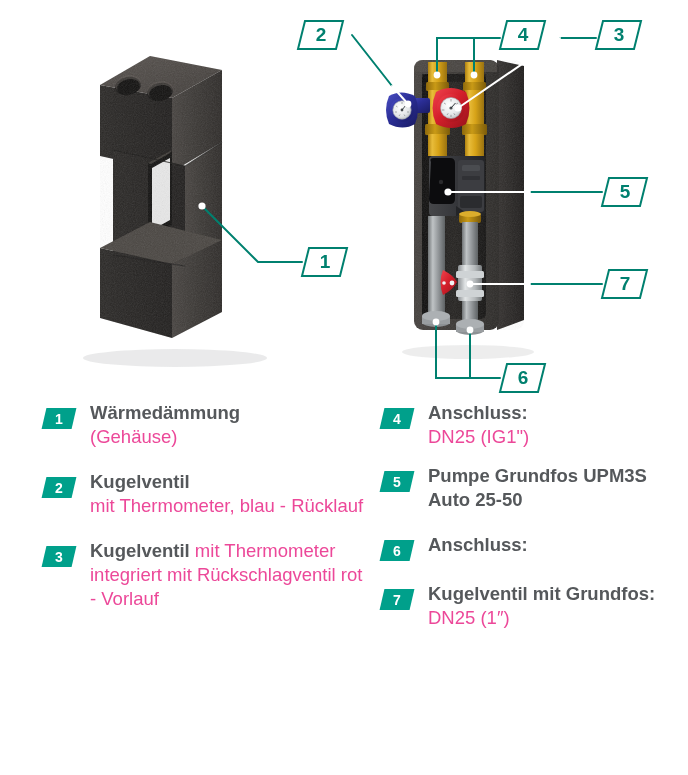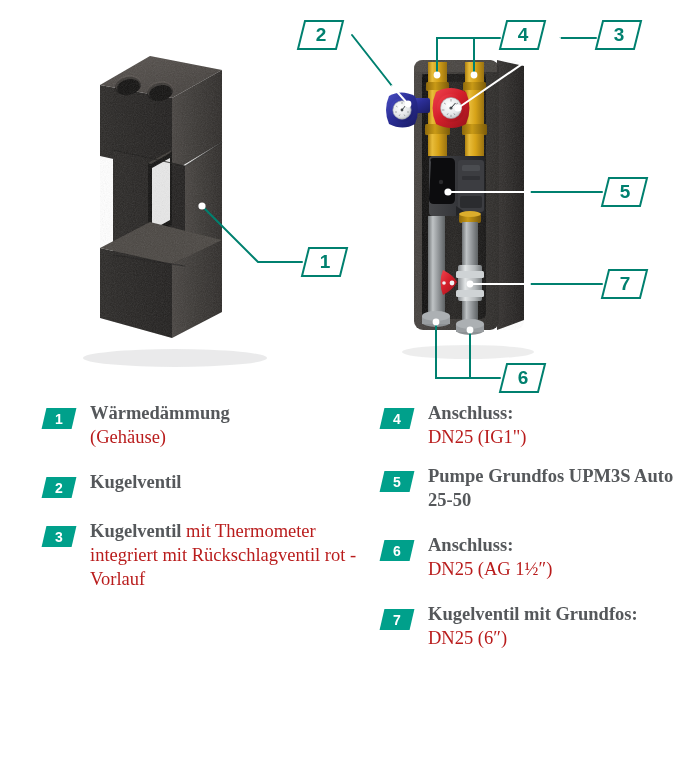--- a/index.html
+++ b/index.html
@@ -52,29 +52,28 @@
     font-weight:bold;
     line-height:1;
     font-family:"Liberation Sans","DejaVu Sans",sans-serif;
   }
 
   .legend-text{
     flex:1 1 auto;
     font-size:18.5px;
     line-height:1.30;
     padding-top:1px;
-    font-family:Liberation Serif, serif;
   }
   .legend-text .b{
     font-weight:bold;
     color:#55585b;
   }
   .legend-text .n{
     font-weight:normal;
-    color:#b91c1c;
+    color:#ec4899;
   }
 
   
   .gap-lg{margin-bottom:20px;}
   .gap-md{margin-bottom:14px;}
 
   
   .cal-num{
     font-family:"Liberation Sans","DejaVu Sans",sans-serif;
     font-size:19px;font-weight:bold;fill:#00806f;
@@ -394,20 +393,21 @@
         <span class="n">(Gehäuse)</span>
       </div>
     </div>
 
     <div class="legend-item gap-lg">
       <div class="badge">
         <span>2</span>
       </div>
       <div class="legend-text">
         <span class="b">Kugelventil</span><br>
+        <span class="n">mit Thermometer, blau - Rücklauf</span>
       </div>
     </div>
 
     <div class="legend-item">
       <div class="badge">
         <span>3</span>
       </div>
       <div class="legend-text">
         <span class="b">Kugelventil</span>
         <span class="n">mit Thermometer integriert mit Rückschlagventil rot - Vorlauf</span>
@@ -436,28 +436,27 @@
         <span class="b">Pumpe Grundfos UPM3S Auto 25-50</span>
       </div>
     </div>
 
     <div class="legend-item gap-lg">
       <div class="badge">
         <span>6</span>
       </div>
       <div class="legend-text">
         <span class="b">Anschluss:</span><br>
-        <span class="n">DN25 (AG 1½″)</span>
       </div>
     </div>
 
     <div class="legend-item">
       <div class="badge">
         <span>7</span>
       </div>
       <div class="legend-text">
         <span class="b">Kugelventil mit Grundfos:</span><br>
-        <span class="n">DN25 (6″)</span>
+        <span class="n">DN25 (1″)</span>
       </div>
     </div>
 
   </div>
 </div>
 
 </body></html>

